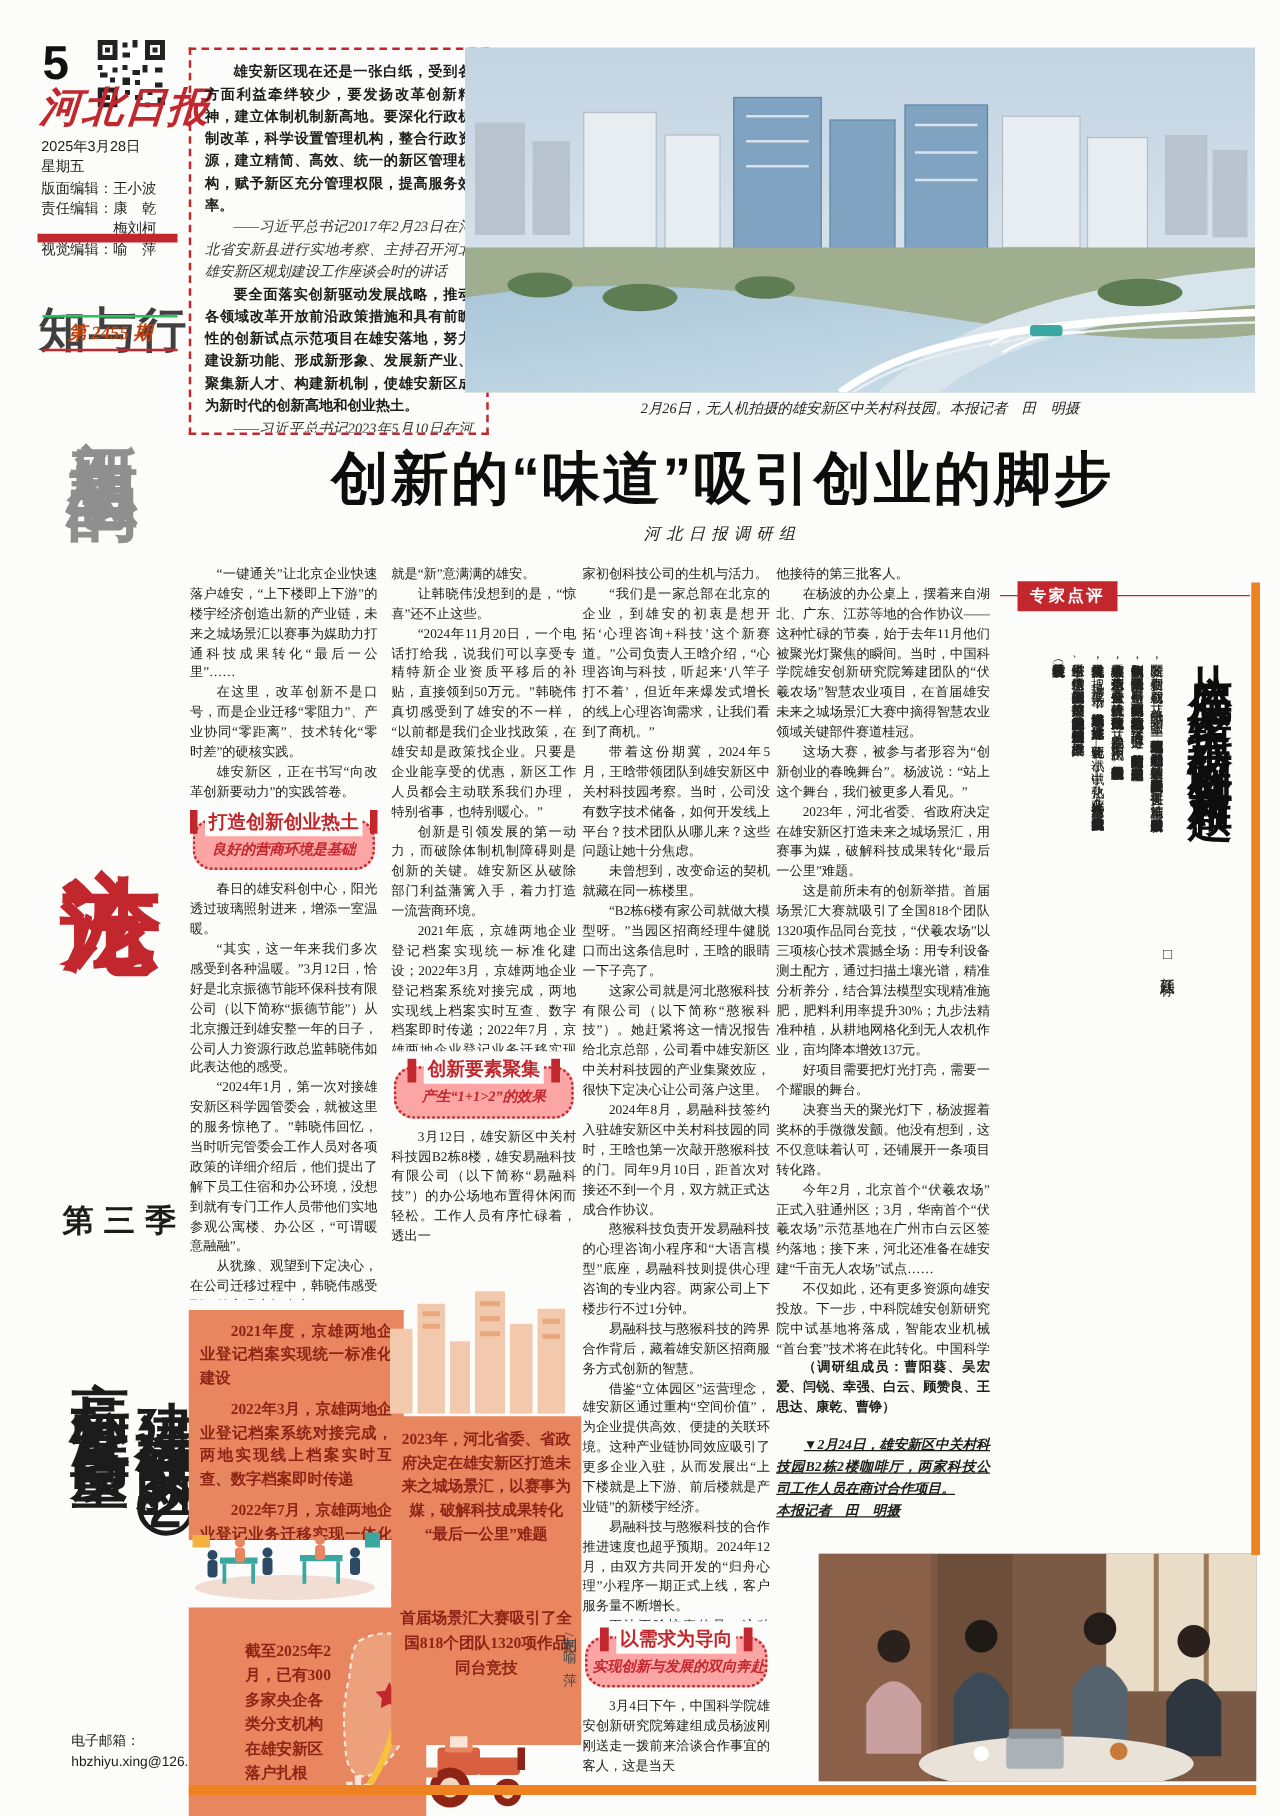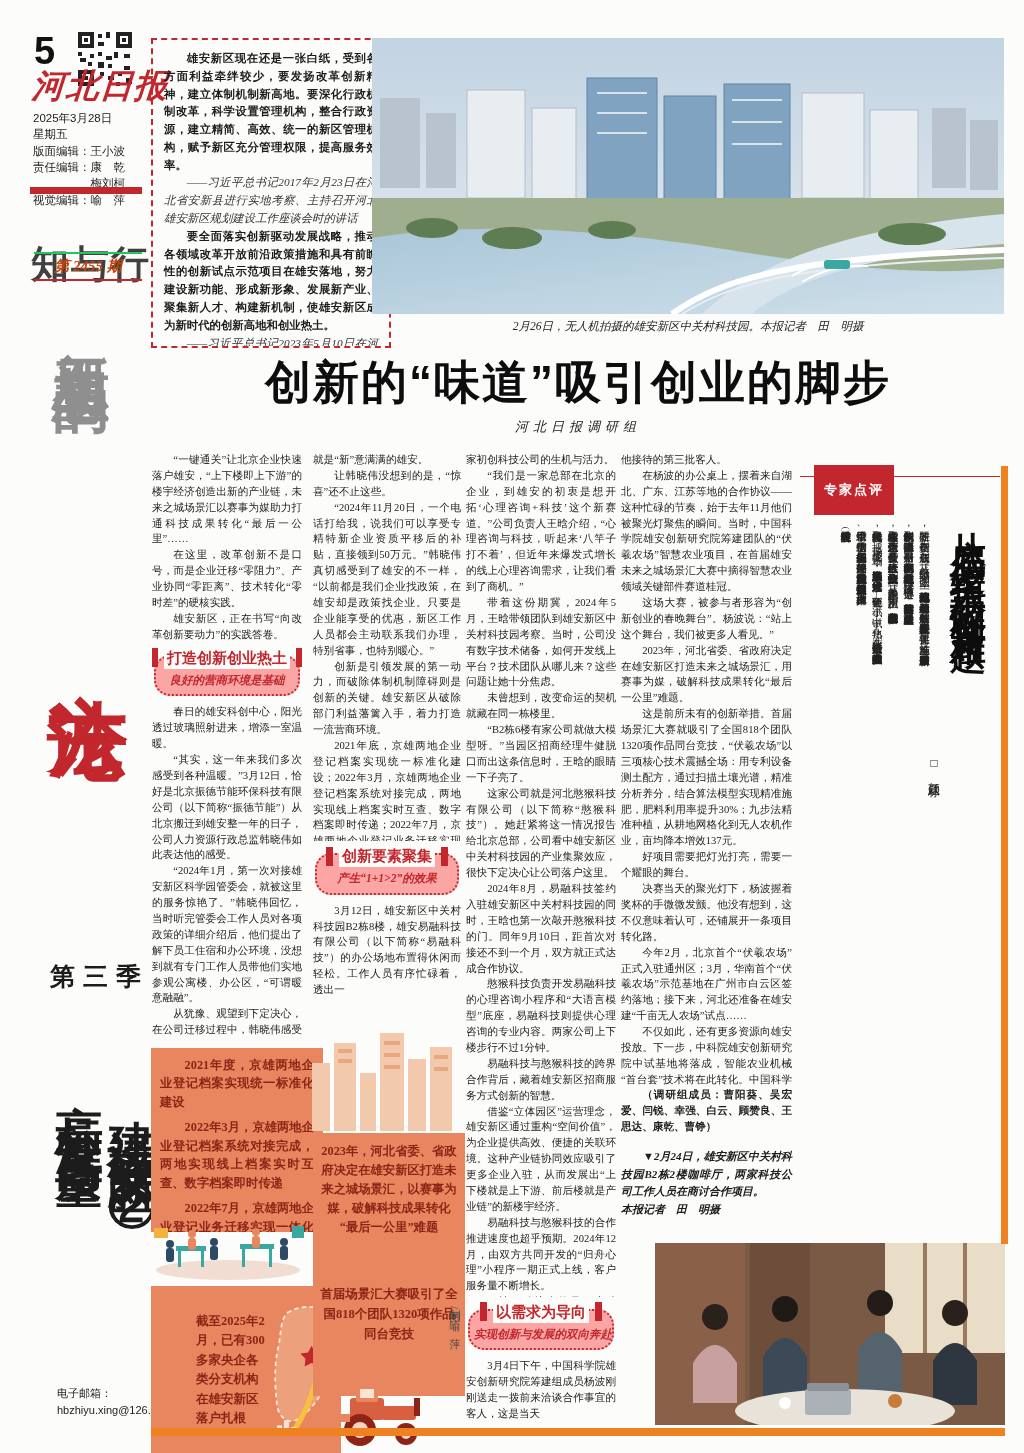--- a/index.html
+++ b/index.html
@@ -61,28 +61,28 @@
   .igl1 p{margin:0 0 7px;text-indent:2em;}
   .ig-illu{left:148px;top:1218px;width:160px;height:64px;}
   .igl2{left:151px;top:1286px;width:154px;height:167px;display:flex;}
   .igl2 .t{flex:0 0 72px;padding:26px 2px 0 9px;font-size:12.5px;line-height:1.55;}
   .igm-city{left:308px;top:1003px;width:150px;height:128px;}
   .igm1{left:313px;top:1133px;width:140px;height:130px;padding:9px 6px;font-size:12.3px;line-height:1.55;text-align:center;}
   .igm2{left:313px;top:1272px;width:140px;height:100px;padding:12px 6px;font-size:12.5px;line-height:1.6;text-align:center;}
   .ig-tractor{left:310px;top:1380px;width:132px;height:70px;}
   .ig-credit{left:447px;top:1300px;font-size:11px;color:#444;letter-spacing:3px;}
   
-  .cap2{left:621px;top:1148px;width:171px;font-size:11px;line-height:1.6;font-style:italic;font-weight:600;text-align:justify;}
+  .cap2{left:621px;top:1148px;width:171px;font-size:11px;line-height:1.6;font-style:italic;font-weight:600;text-align:justify;text-decoration:underline;}
   .cap2 .lead{text-indent:2em;display:block;}
   .photo2{left:655px;top:1243px;width:350px;height:182px;overflow:hidden;background:#6a4a38;}
   
   .expert{left:800px;top:466px;width:208px;height:778px;}
   .exp-line{position:absolute;left:0;right:8px;top:10px;border-top:1px solid #c1272d;}
   .exp-label{position:absolute;left:14px;top:-1px;background:#c1272d;color:#fff;font:bold 13px "Liberation Sans",sans-serif;
-             padding:16px 10px;letter-spacing:2px;z-index:2;}
+             padding:3px 10px;letter-spacing:2px;z-index:2;}
   .exp-orange{position:absolute;right:0;top:0;width:7px;height:100%;background:#ef8220;}
   .exp-title{position:absolute;right:16px;top:36px;height:738px;font-size:36px;font-weight:bold;letter-spacing:9px;color:#0d0d0d;}
   .exp-author{position:absolute;right:66px;top:290px;font-size:12px;color:#222;letter-spacing:2px;}
   .exp-body{position:absolute;left:6px;top:36px;width:126px;height:738px;font-size:10.5px;line-height:1.5;
             text-align:justify;overflow:hidden;color:#222;}
   .exp-body p{margin:0;text-indent:2em;}
   .bottom-bar{left:151px;top:1428px;width:854px;height:8px;background:#ef8220;}
 </style>
 </head>
 <body>

